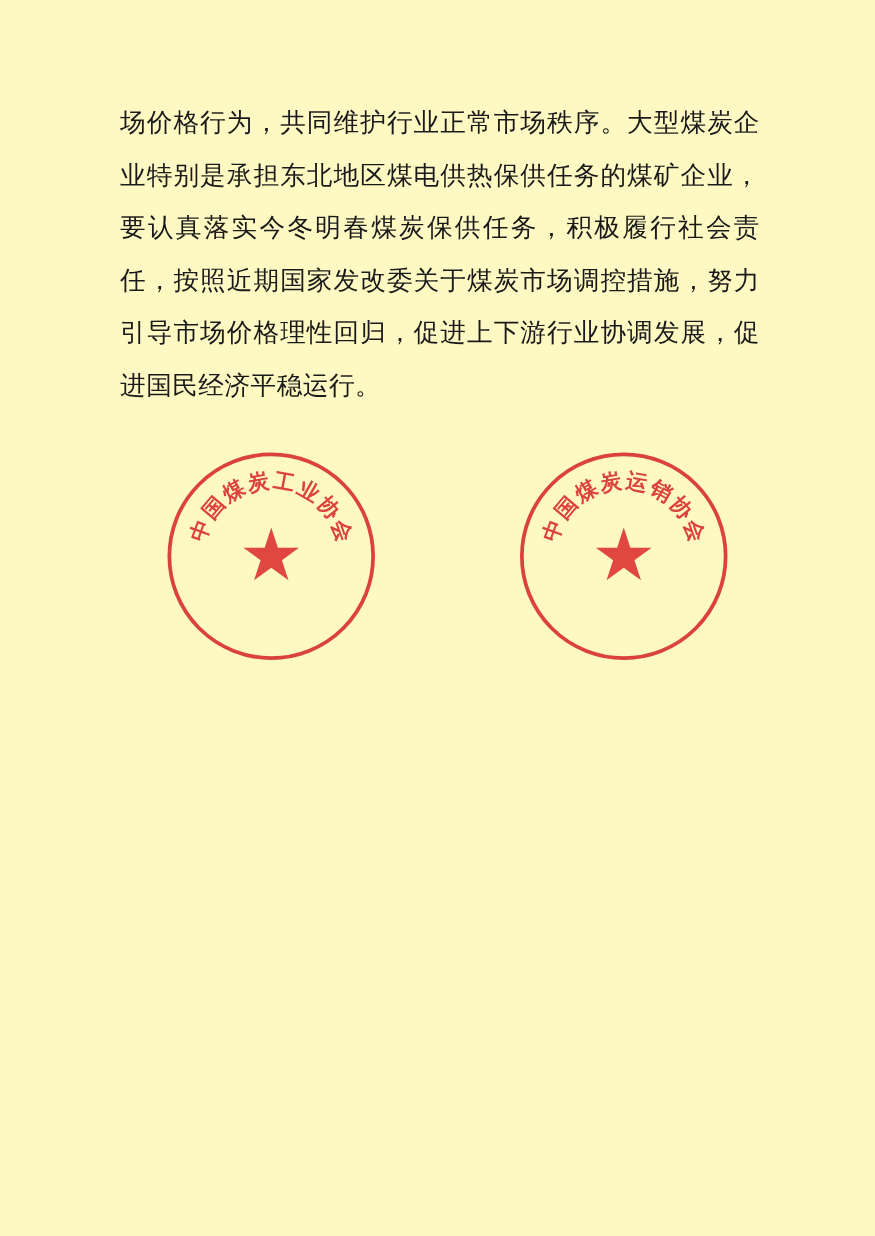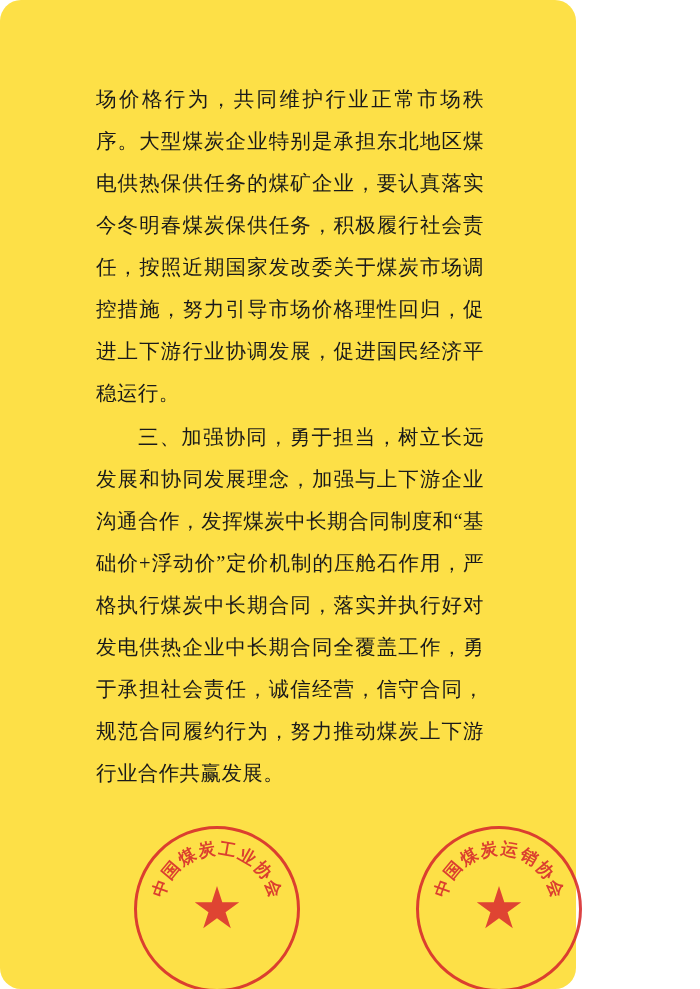--- a/index.html
+++ b/index.html
@@ -9,26 +9,25 @@
   body {
     width: 700px;
     height: 989px;
     background: #ffffff;
     font-family: "Liberation Serif", serif;
     overflow: hidden;
     position: relative;
   }
   .page {
     position: relative;
-    width: 576px;
+    width: 700px;
     height: 989px;
-    background: #fde047;
+    background: #fef9c3;
     box-sizing: border-box;
     padding: 78px 92px 0 96px;
-    border-radius: 21px;
   }
   .doc-body {
     font-size: 20.5px;
     line-height: 42px;
     color: #1a1a1a;
     text-align: justify;
     text-justify: inter-ideograph;
     letter-spacing: 0.4px;
   }
   .para {
@@ -98,21 +97,20 @@
     white-space: nowrap;
   }
 </style>
 </head>
 <body>
 
 <div class="page">
 
   <div class="doc-body">
     <p class="para">场价格行为，共同维护行业正常市场秩序。大型煤炭企业特别是承担东北地区煤电供热保供任务的煤矿企业，要认真落实今冬明春煤炭保供任务，积极履行社会责任，按照近期国家发改委关于煤炭市场调控措施，努力引导市场价格理性回归，促进上下游行业协调发展，促进国民经济平稳运行。</p>
-    <p class="para indent">三、加强协同，勇于担当，树立长远发展和协同发展理念，加强与上下游企业沟通合作，发挥煤炭中长期合同制度和“基础价+浮动价”定价机制的压舱石作用，严格执行煤炭中长期合同，落实并执行好对发电供热企业中长期合同全覆盖工作，勇于承担社会责任，诚信经营，信守合同，规范合同履约行为，努力推动煤炭上下游行业合作共赢发展。</p>
   </div>
 
   <div class="seals">
 
     <div class="seal seal-left">
       <div class="seal-arc-text">
           <span style="transform: translate(-56.3816px, -20.5212px) rotate(290deg) translate(-50%, -50%);">中</span>
           <span style="transform: translate(-45.9627px, -38.5673px) rotate(310deg) translate(-50%, -50%);">国</span>
           <span style="transform: translate(-30px, -51.9615px) rotate(330deg) translate(-50%, -50%);">煤</span>
           <span style="transform: translate(-10.4189px, -59.0885px) rotate(350deg) translate(-50%, -50%);">炭</span>

